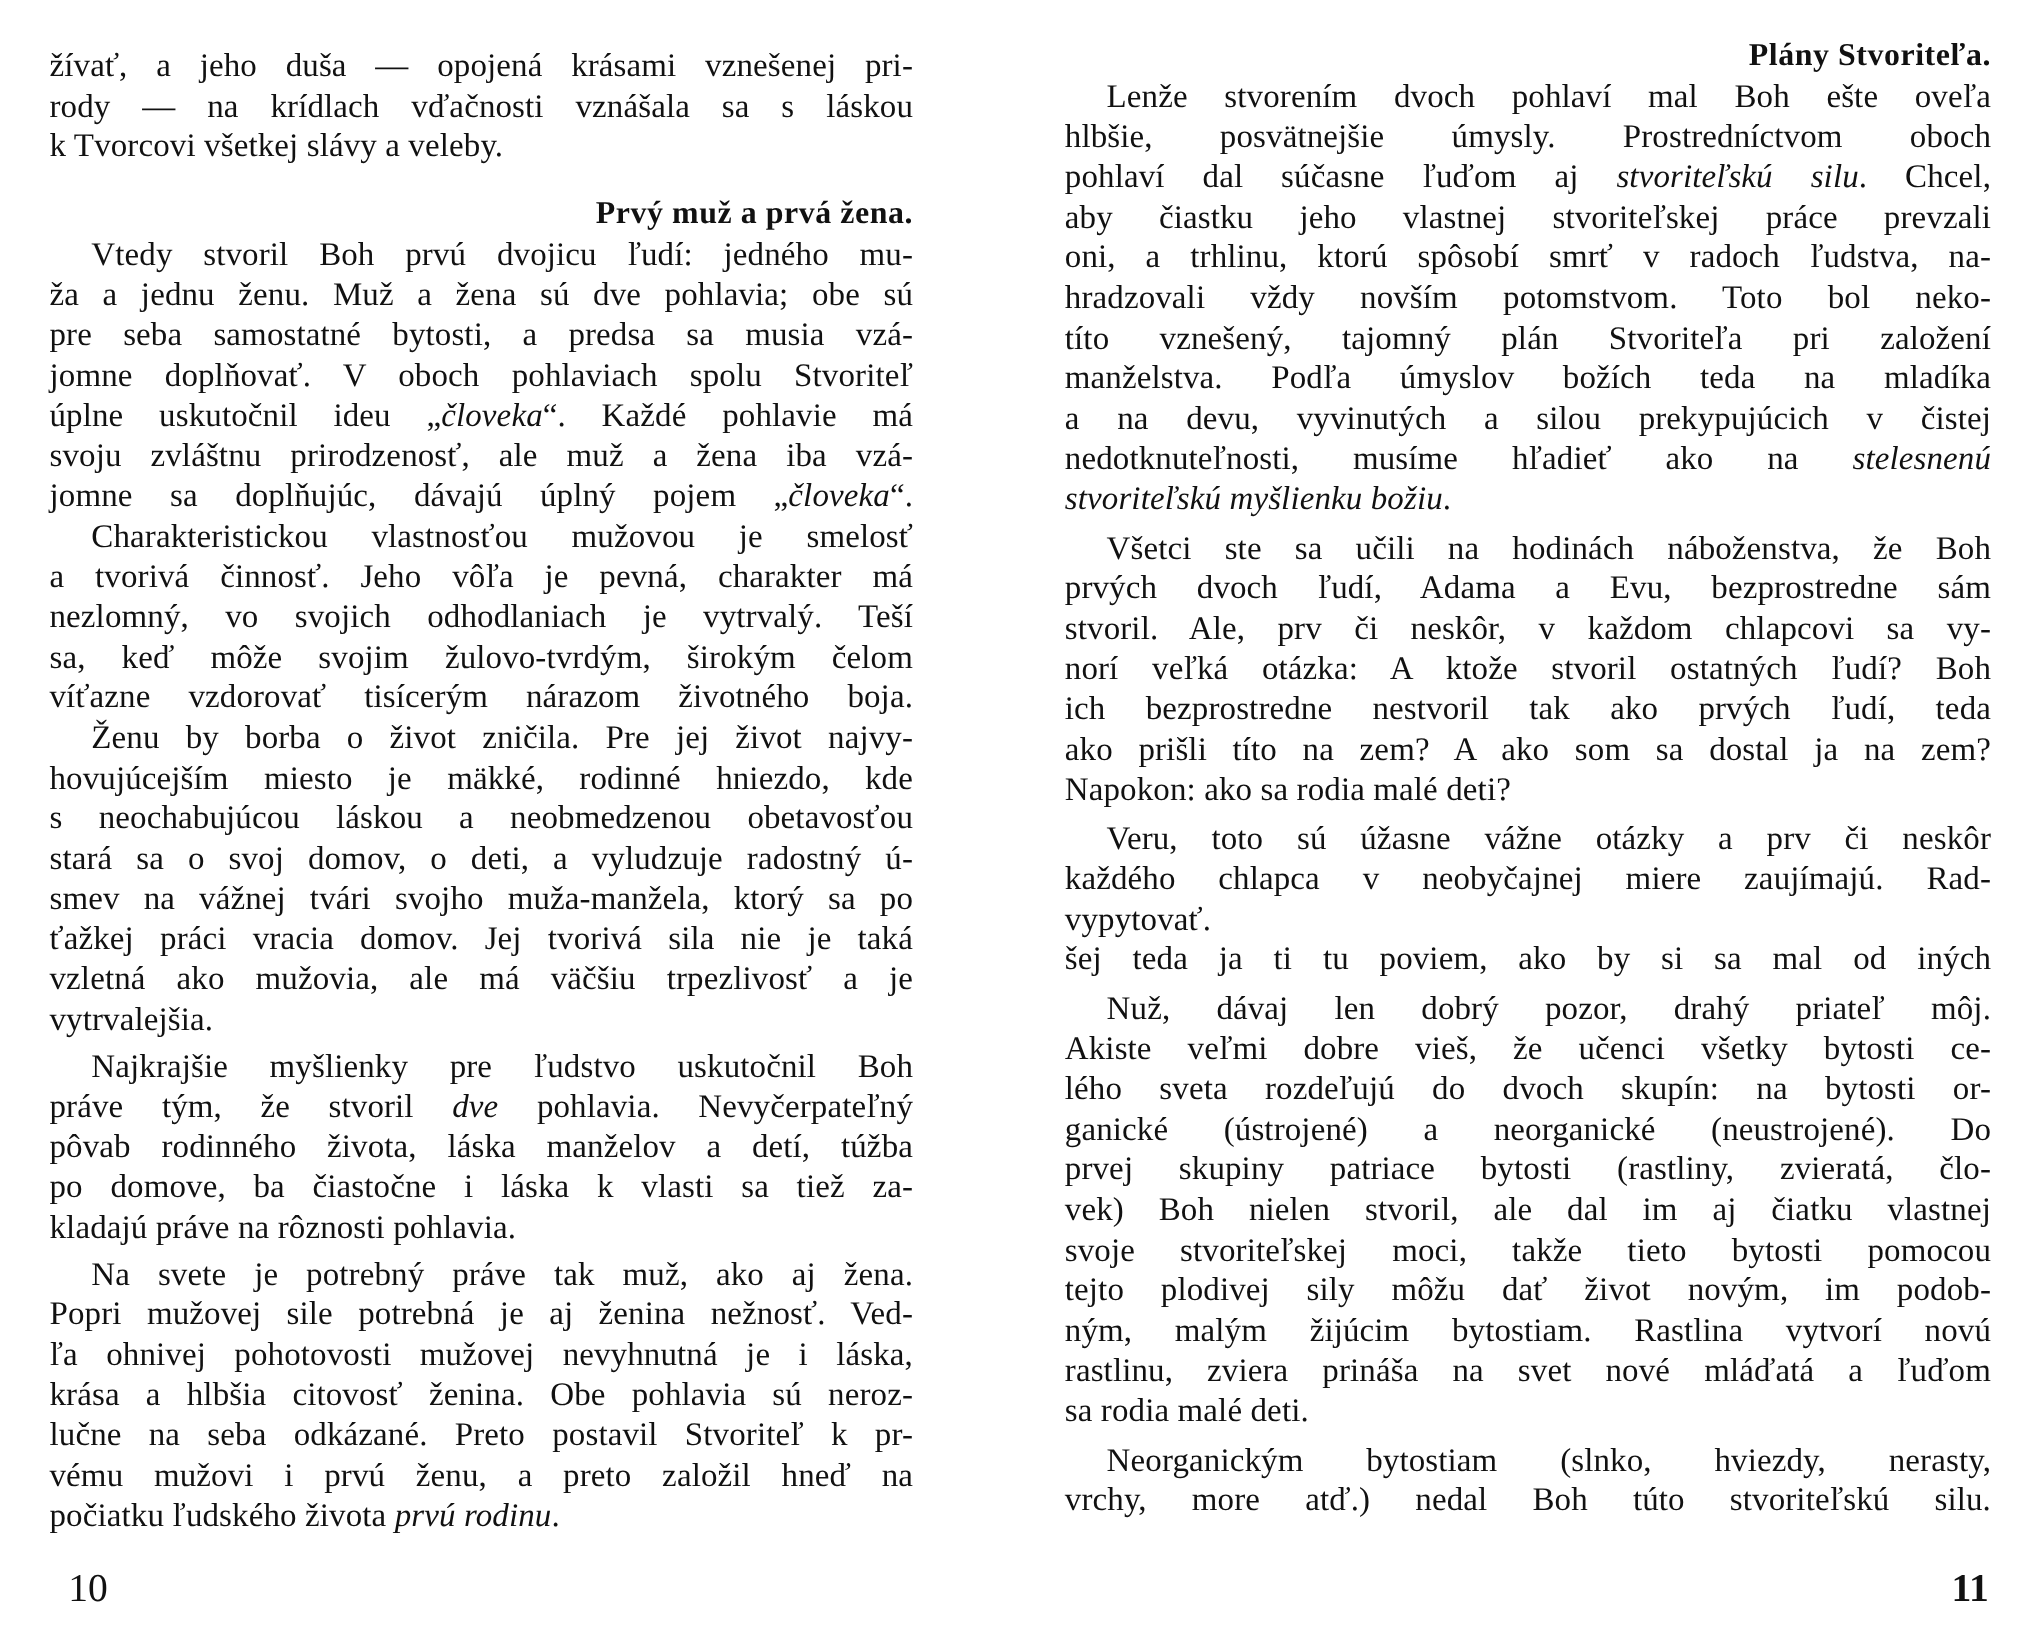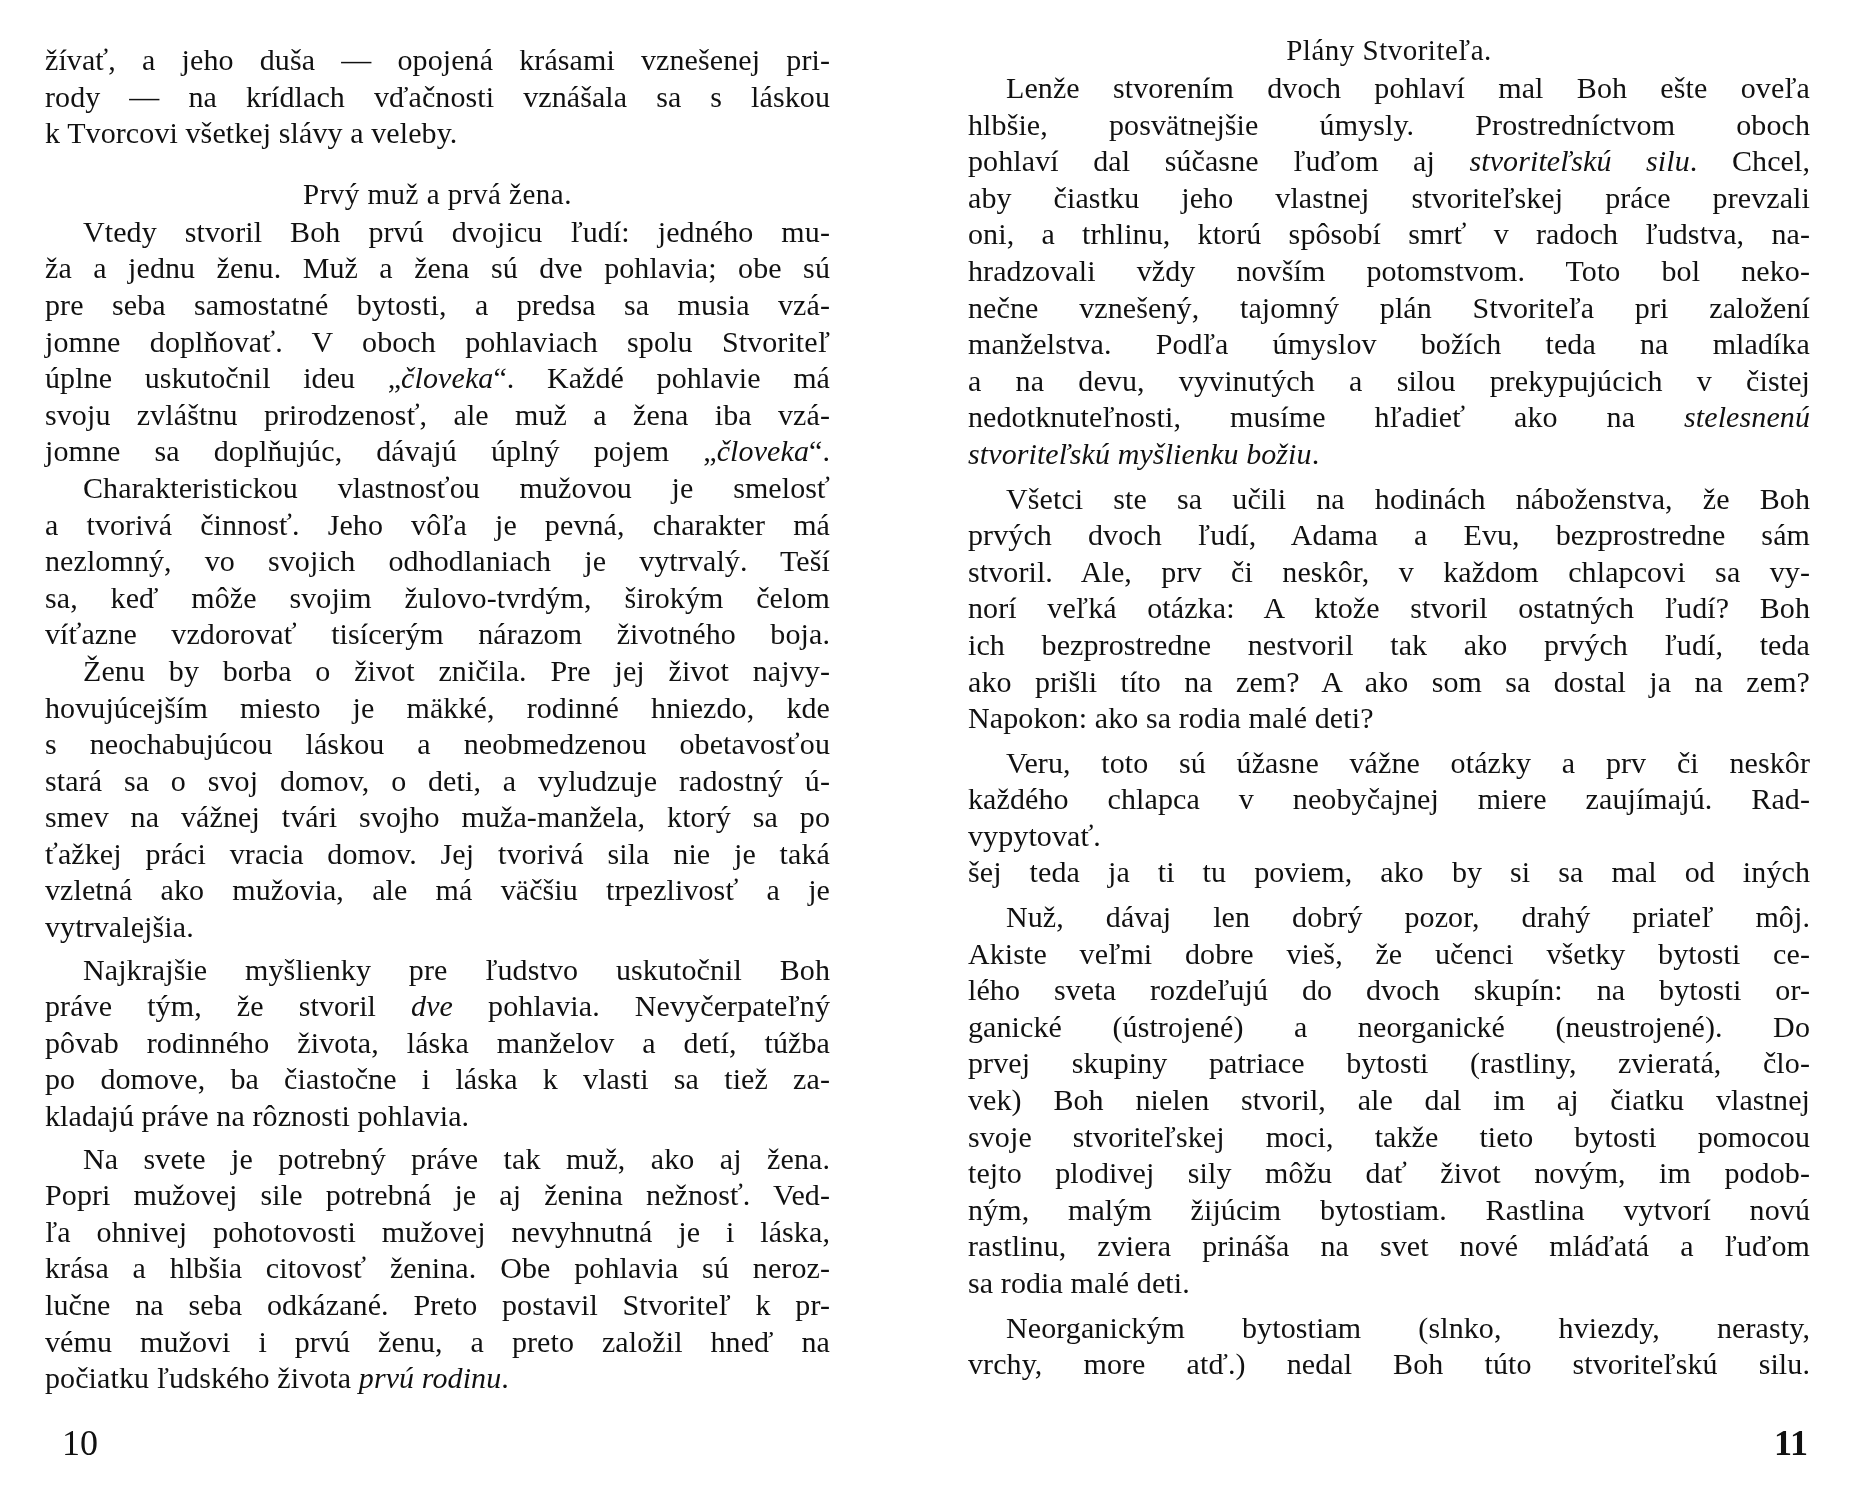--- a/index.html
+++ b/index.html
@@ -14,22 +14,22 @@
   .col { position: absolute; left: 0; right: 0; }
   .line {
     display: block; height: 36.6px; line-height: 36.6px;
     font-size: 30px; white-space: nowrap;
     text-align: justify; text-align-last: justify;
     letter-spacing: 0.1px;
   }
   .line.last { text-align-last: left; }
   .line.indent { padding-left: 38px; }
   .heading {
-    display: block; font-weight: normal; font-size: 29px;
-    text-align: center; height: 40px; line-height: 40px;
+    display: block; font-weight: bold; font-size: 29px;
+    text-align: right; height: 40px; line-height: 40px;
     letter-spacing: 0.5px;
   }
   .gap { display: block; height: 8px; }
   em { }
   .folio {
     position: absolute; font-size: 36px;
     font-family: "Liberation Serif", serif; color: #111;
   }
   .page-left .folio { left: 17px; top: 1422px; }
   .page-right .folio { right: 2px; top: 1422px; font-weight: bold; }
@@ -95,21 +95,21 @@
 <div class="page page-right">
   <div class="col" style="top:30px">
     <span class="heading">Plány Stvoriteľa.</span>
 
     <span class="line indent">Lenže stvorením dvoch pohlaví mal Boh ešte oveľa</span>
     <span class="line">hlbšie, posvätnejšie úmysly. Prostredníctvom oboch</span>
     <span class="line">pohlaví dal súčasne ľuďom aj <em>stvoriteľskú silu</em>. Chcel,</span>
     <span class="line">aby čiastku jeho vlastnej stvoriteľskej práce prevzali</span>
     <span class="line">oni, a trhlinu, ktorú spôsobí smrť v radoch ľudstva, na-</span>
     <span class="line">hradzovali vždy novším potomstvom. Toto bol neko-</span>
-    <span class="line">nečne vznešený, tajomný plán Stvoriteľa pri založení</span>
+    <span class="line">títo vznešený, tajomný plán Stvoriteľa pri založení</span>
     <span class="line">manželstva. Podľa úmyslov božích teda na mladíka</span>
     <span class="line">a na devu, vyvinutých a silou prekypujúcich v čistej</span>
     <span class="line">nedotknuteľnosti, musíme hľadieť ako na <em>stelesnenú</em></span>
     <span class="line last"><em>stvoriteľskú myšlienku božiu</em>.</span>
 
     <span class="gap" style="height:8px"></span>
 
     <span class="line indent">Všetci ste sa učili na hodinách náboženstva, že Boh</span>
     <span class="line">prvých dvoch ľudí, Adama a Evu, bezprostredne sám</span>
     <span class="line">stvoril. Ale, prv či neskôr, v každom chlapcovi sa vy-</span>

